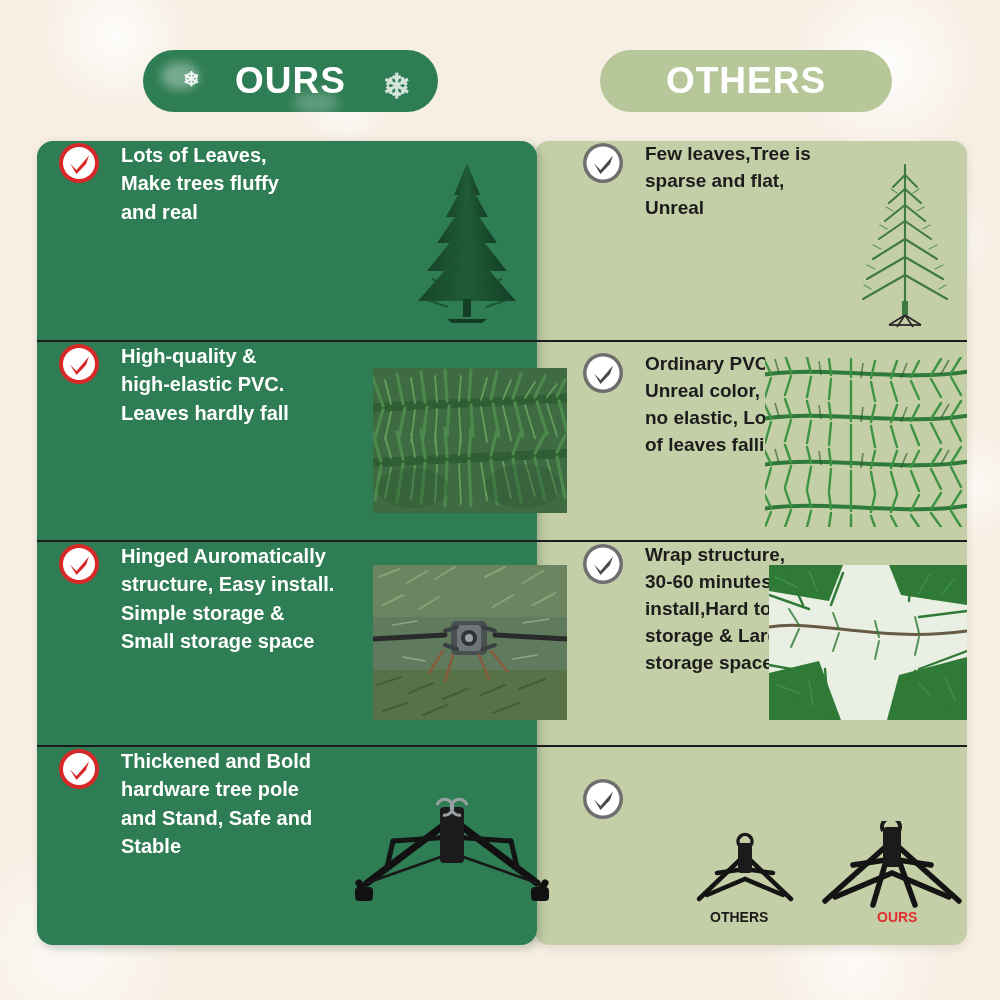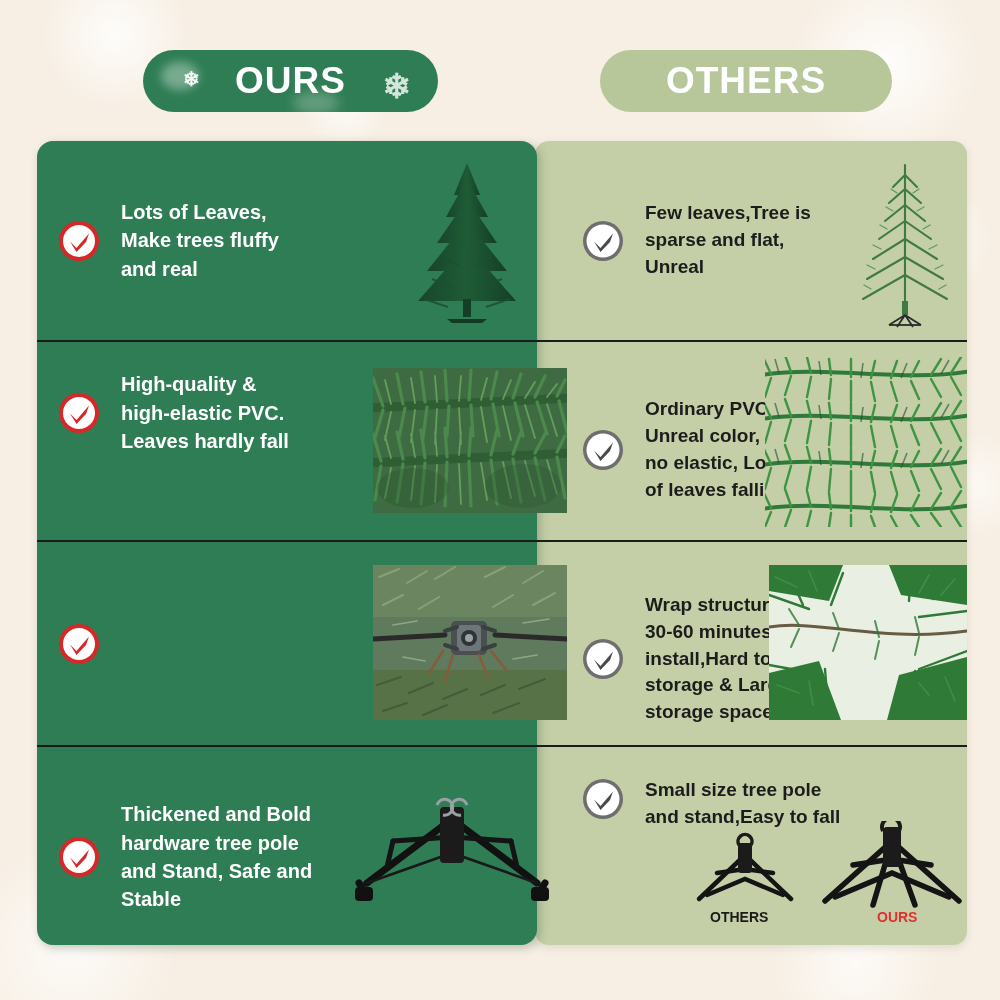--- a/index.html
+++ b/index.html
@@ -60,21 +60,21 @@
     box-shadow: 3px 3px 10px rgba(40,70,50,.28);
     z-index: 2;
   }
 
   
   .divider { position: absolute; height: 2px; background: #1b1b1b; z-index: 4; }
   .div-left  { left: 0;   width: 500px; }
   .div-right { left: 500px; width: 430px; }
 
   
-  .cell { position: absolute; display: flex; align-items: center; z-index: 3; }
+  .cell { position: absolute; display: flex; align-items: flex-start; z-index: 3; }
   .cell-left  { left: 0;   width: 500px; padding-left: 20px; }
   .cell-right { left: 500px; width: 430px; padding-left: 44px; }
 
   .check { flex: 0 0 auto; width: 44px; height: 44px; position: relative; }
   .check svg { display: block; width: 44px; height: 44px; }
 
   .txt { margin-left: 20px; font-weight: bold; line-height: 1.42; white-space: pre-line; }
   .txt-left  { color: #ffffff; font-size: 20px; }
   .txt-right { color: #1c1c1c; font-size: 19px; }
 
@@ -290,20 +290,24 @@
   </div>
 
   <div class="cell cell-left" style="top:401px;height:203px">
     <span class="check">
       <svg viewBox="0 0 44 44">
         <circle cx="22" cy="22" r="20" fill="#d62828"></circle>
         <circle cx="22" cy="22" r="16" fill="#ffffff"></circle>
         <path d="M13 22.5 L19.5 29 L32 14.5 L29 23 L19.5 33 Z" fill="#d62828"></path>
       </svg>
     </span>
+    <span class="txt txt-left">Hinged Auromatically
+structure, Easy install.
+Simple storage &amp;
+Small storage space</span>
   </div>
   <div class="photo" style="left:336px;top:424px;width:194px;height:155px">
     <svg viewBox="0 0 194 155" width="194" height="155" preserveAspectRatio="none">
       <rect width="194" height="155" fill="#5f7a5c"></rect>
       <g fill="#6f8a63" opacity=".7">
         <rect x="0" y="0" width="194" height="52"></rect>
         <rect x="0" y="105" width="194" height="50" fill="#54703f"></rect>
       </g>
       <g stroke="#8ea87f" stroke-width="2" stroke-linecap="round" opacity=".8">
         <path d="M6 12 L26 4 M34 18 L54 6 M62 14 L82 2 M112 12 L132 2 M150 18 L170 6
@@ -417,22 +421,20 @@
   </div>
 
   <div class="cell cell-right" style="top:606px;height:110px;align-items:flex-start;padding-top:30px">
     <span class="check">
       <svg viewBox="0 0 44 44">
         <circle cx="22" cy="22" r="20" fill="#6e6e6e"></circle>
         <circle cx="22" cy="22" r="16.5" fill="#ffffff"></circle>
         <path d="M13 22.5 L19.5 29 L32 14.5 L29 23 L19.5 33 Z" fill="#4a4a4a"></path>
       </svg>
     </span>
-    <span class="txt txt-right">Small size tree pole
-and stand,Easy to fall</span>
   </div>
 
   <div class="art" style="left:640px;top:680px;width:300px;height:110px">
     <svg viewBox="0 0 300 110" width="300" height="110">
 
       <g stroke="#141414" stroke-width="4.5" fill="none" stroke-linecap="round">
         <path d="M68 34 L22 78"></path>
         <path d="M68 34 L114 78"></path>
         <path d="M40 52 L68 48 L96 52"></path>
         <path d="M30 74 L68 58 L106 74"></path>

